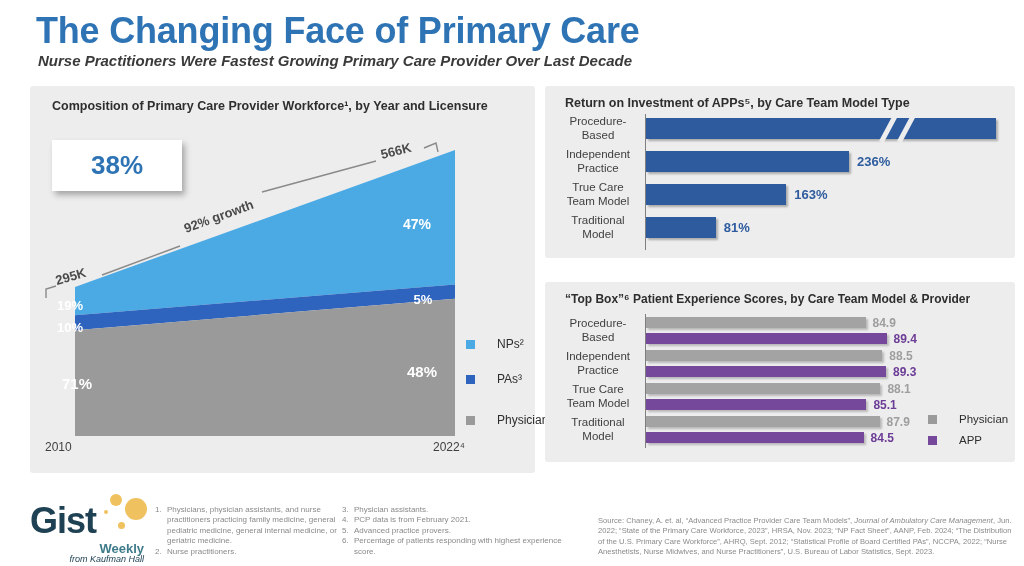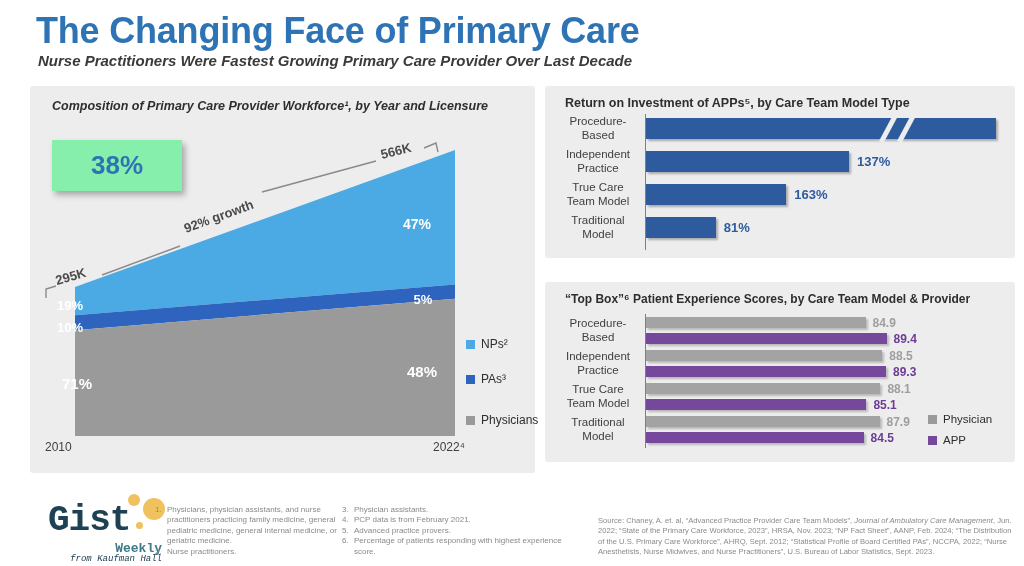--- a/index.html
+++ b/index.html
@@ -12,29 +12,29 @@
   .page-subtitle{left:38px;top:52px;font-size:15px;font-style:italic;font-weight:600;color:#3a3a3a;}
 
   
   .panel{background:#EDEDED;border-radius:3px;}
   .panel-title{font-size:12.5px;font-weight:bold;color:#2e2e2e;}
   #left-panel{left:30px;top:86px;width:505px;height:387px;}
   #roi-panel{left:545px;top:86px;width:470px;height:172px;}
   #px-panel{left:545px;top:282px;width:470px;height:180px;}
 
   
-  .callout{left:22px;top:54px;width:122px;background:#86efac;box-shadow:3px 4px 6px rgba(0,0,0,0.30);
+  .callout{left:22px;top:54px;width:122px;background:#ffffff;box-shadow:3px 4px 6px rgba(0,0,0,0.30);
            text-align:center;padding:10px 4px 10px 4px;}
   .callout-value{font-size:26px;font-weight:bold;color:#2E74B5;}
   .callout-text{font-size:11px;font-weight:600;color:#404040;line-height:1.25;margin-top:3px;}
   .area-svg{position:absolute;left:0;top:0;width:505px;height:387px;}
   .anno{font-size:13px;font-weight:bold;fill:#4a4a4a;}
   .band-label{position:absolute;transform:translate(-50%,-50%);color:#ffffff;font-weight:bold;}
   .x-tick{position:absolute;font-size:12px;color:#404040;}
-  .legend-item{position:absolute;display:flex;align-items:center;gap:6px;font-size:12px;color:#2e2e2e;}
+  .legend-item{position:absolute;display:flex;align-items:center;gap:22px;font-size:12px;color:#2e2e2e;}
   .sw{width:9px;height:9px;display:inline-block;}
   .sw-np{background:#4BAAE4;} .sw-pa{background:#2E63BE;} .sw-phys{background:#9A9A9A;}
   .sw-purple{background:#75489C;}
 
   
   .bar-label{width:78px;margin-left:6px;text-align:center;font-size:11.5px;color:#3f3f3f;line-height:1.15;}
   .axis-line{position:absolute;width:1px;background:#7f7f7f;}
   .roi-rows{position:absolute;left:8px;top:26px;right:6px;}
   .roi-row{display:flex;align-items:center;height:33px;}
   .roi-barwrap{display:flex;align-items:center;margin-left:9px;position:relative;}
@@ -45,40 +45,40 @@
   .px-rows{position:absolute;left:8px;top:32px;right:6px;}
   .px-group{display:flex;align-items:center;height:33px;}
   .px-bars{display:flex;flex-direction:column;gap:2px;margin-left:9px;flex:1;}
   .px-line{display:flex;align-items:center;}
   .px-bar{height:11px;box-shadow:2px 2px 2px rgba(0,0,0,0.22);}
   .px-bar.gray{background:#A3A3A3;} .px-bar.purple{background:#75489C;}
   .px-val{margin-left:7px;font-size:12px;font-weight:bold;}
   .px-val.gray{color:#9E9E9E;} .px-val.purple{color:#6C3D96;}
 
   
-  .logo{left:48px;top:494px;width:125px;height:70px;font-family:Liberation Mono, monospace;}
+  .logo{left:30px;top:494px;width:125px;height:70px;}
   .logo-circle{position:absolute;border-radius:50%;background:#F0C25F;}
   .logo-text{position:absolute;left:0;top:6px;font-size:36px;font-weight:bold;color:#1E4153;letter-spacing:-1px;z-index:2;}
   .logo-weekly{position:absolute;left:0;top:47px;width:114px;text-align:right;font-size:13px;font-weight:600;color:#3E7B8A;}
   .logo-tagline{position:absolute;left:0;top:60px;width:114px;text-align:right;font-size:9px;font-style:italic;color:#1E4153;}
   .fn-col{font-size:8px;color:#8a8a8a;line-height:1.3;}
   #fn-col1{left:155px;top:505px;width:188px;}
   #fn-col2{left:342px;top:505px;width:225px;}
   .fn-item{display:flex;}
   .fn-num{width:12px;flex:none;}
   .source{left:598px;top:516px;width:418px;font-size:7.6px;color:#8a8a8a;line-height:1.35;}
 </style>
 </head>
 <body>
 
 <div class="abs page-title">The Changing Face of Primary Care</div>
 <div class="abs page-subtitle">Nurse Practitioners Were Fastest Growing Primary Care Provider Over Last Decade</div>
 
 <div class="abs panel" id="left-panel">
-  <div class="abs panel-title" style="left:22px;top:13px;font-style:italic;">Composition of Primary Care Provider Workforce¹, by Year and Licensure</div>
+  <div class="abs panel-title" style="left:22px;top:13px;">Composition of Primary Care Provider Workforce¹, by Year and Licensure</div>
 
   <svg class="area-svg" viewBox="0 0 505 387">
     <polygon id="band-0" points="45,200.9363957597173 425,64 425,198.42 45,229.258480565371" fill="#4BAAE4"></polygon>
     <polygon id="band-1" points="45,229.258480565371 425,198.42 425,212.72 45,244.16484098939927" fill="#2E63BE"></polygon>
     <polygon id="band-2" points="45,244.16484098939927 425,212.72 425,350 45,350" fill="#9A9A9A"></polygon>
     <g stroke="#8a8a8a" stroke-width="1.4" fill="none">
       <polyline points="16,212 16,203 26,200"></polyline>
       <line x1="72" y1="189" x2="150" y2="160"></line>
       <line x1="232" y1="106" x2="346" y2="75"></line>
       <polyline points="394,62 406,57 408,66"></polyline>
@@ -127,21 +127,21 @@
           <div class="break-mark" style="left:240px;"></div>
           <div class="break-mark" style="left:258px;"></div>
         </div>
         <span class="roi-value"></span>
       </div>
     </div>
     <div class="roi-row">
       <div class="bar-label">Independent Practice</div>
       <div class="roi-barwrap">
         <div class="roi-bar" style="width: 203px;"></div>
-        <span class="roi-value">137%</span>
+        <span class="roi-value">236%</span>
       </div>
     </div>
     <div class="roi-row">
       <div class="bar-label">True Care Team Model</div>
       <div class="roi-barwrap">
         <div class="roi-bar" style="width: 140.2px;"></div>
         <span class="roi-value">163%</span>
       </div>
     </div>
     <div class="roi-row">

